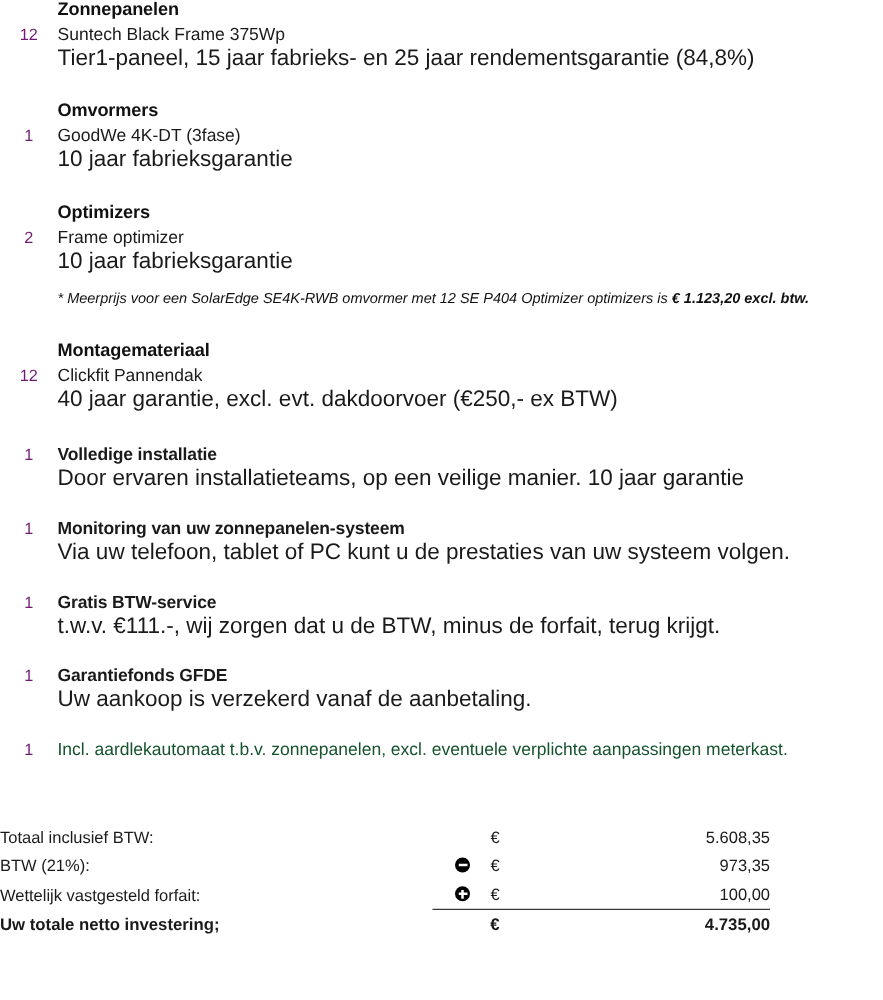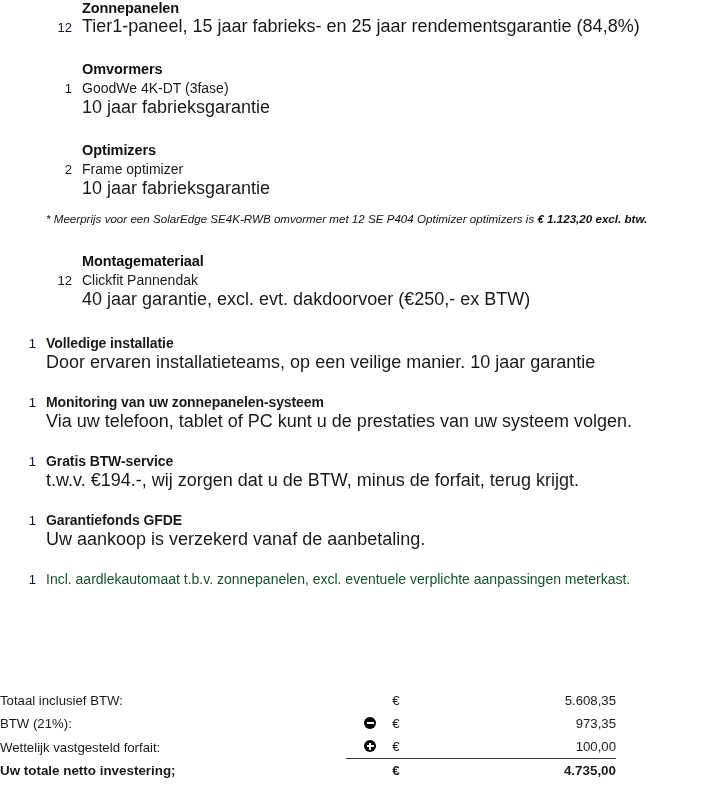--- a/index.html
+++ b/index.html
@@ -27,44 +27,43 @@
   
   .items {
     position: absolute;
     left: 0;
     top: 0;
     width: 706px;
   }
 
   .group {
     position: relative;
-    padding-left: 36px;
   }
 
   .group-title {
     font-size: 14.5px;
     font-weight: bold;
     color: #111111;
     margin: 0 0 2px 46px;
     letter-spacing: -0.1px;
   }
 
   .row {
     position: relative;
     min-height: 17px;
   }
 
   .qty {
     position: absolute;
     left: 10px;
     top: 0;
     width: 26px;
-    text-align: right;
+    text-align: center;
     font-size: 13px;
-    color: #0f172a;
+    color: #701a75;
     line-height: 19px;
   }
 
   .row-body {
     margin-left: 46px;
   }
 
   .item-title {
     font-size: 14px;
     line-height: 19px;
@@ -105,21 +104,21 @@
 
   
   .sp-group { height: 26px; }
   .sp-item  { height: 22px; }
   .sp-note  { height: 14px; }
 
   
   .totals {
     position: absolute;
     left: 0;
-    top: 689px;
+    top: 658px;
     width: 616px;
     border-collapse: collapse;
     padding-left: 36px;
   }
   .totals td {
     padding: 0;
     font-size: 13.2px;
     line-height: 23px;
     vertical-align: bottom;
     color: #1a1a1a;
@@ -191,20 +190,21 @@
 
 <div class="page">
 
   <div class="items">
 
     <div class="group">
       <div class="group-title">Zonnepanelen</div>
       <div class="row">
         <div class="qty">12</div>
         <div class="row-body">
+          <div class="item-title">Suntech Black Frame 375Wp</div>
           <div class="item-desc">Tier1-paneel, 15 jaar fabrieks- en 25 jaar rendementsgarantie (84,8%)</div>
         </div>
       </div>
     </div>
 
     <div class="sp-group"></div>
 
     <div class="group">
       <div class="group-title">Omvormers</div>
       <div class="row">
@@ -265,21 +265,21 @@
         <div class="item-desc">Via uw telefoon, tablet of PC kunt u de prestaties van uw systeem volgen.</div>
       </div>
     </div>
 
     <div class="sp-item"></div>
 
     <div class="row">
       <div class="qty">1</div>
       <div class="row-body">
         <div class="item-title bold">Gratis BTW-service</div>
-        <div class="item-desc">t.w.v. €194.-, wij zorgen dat u de BTW, minus de forfait, terug krijgt.</div>
+        <div class="item-desc">t.w.v. €111.-, wij zorgen dat u de BTW, minus de forfait, terug krijgt.</div>
       </div>
     </div>
 
     <div class="sp-item"></div>
 
     <div class="row">
       <div class="qty">1</div>
       <div class="row-body">
         <div class="item-title bold">Garantiefonds GFDE</div>
         <div class="item-desc">Uw aankoop is verzekerd vanaf de aanbetaling.</div>

